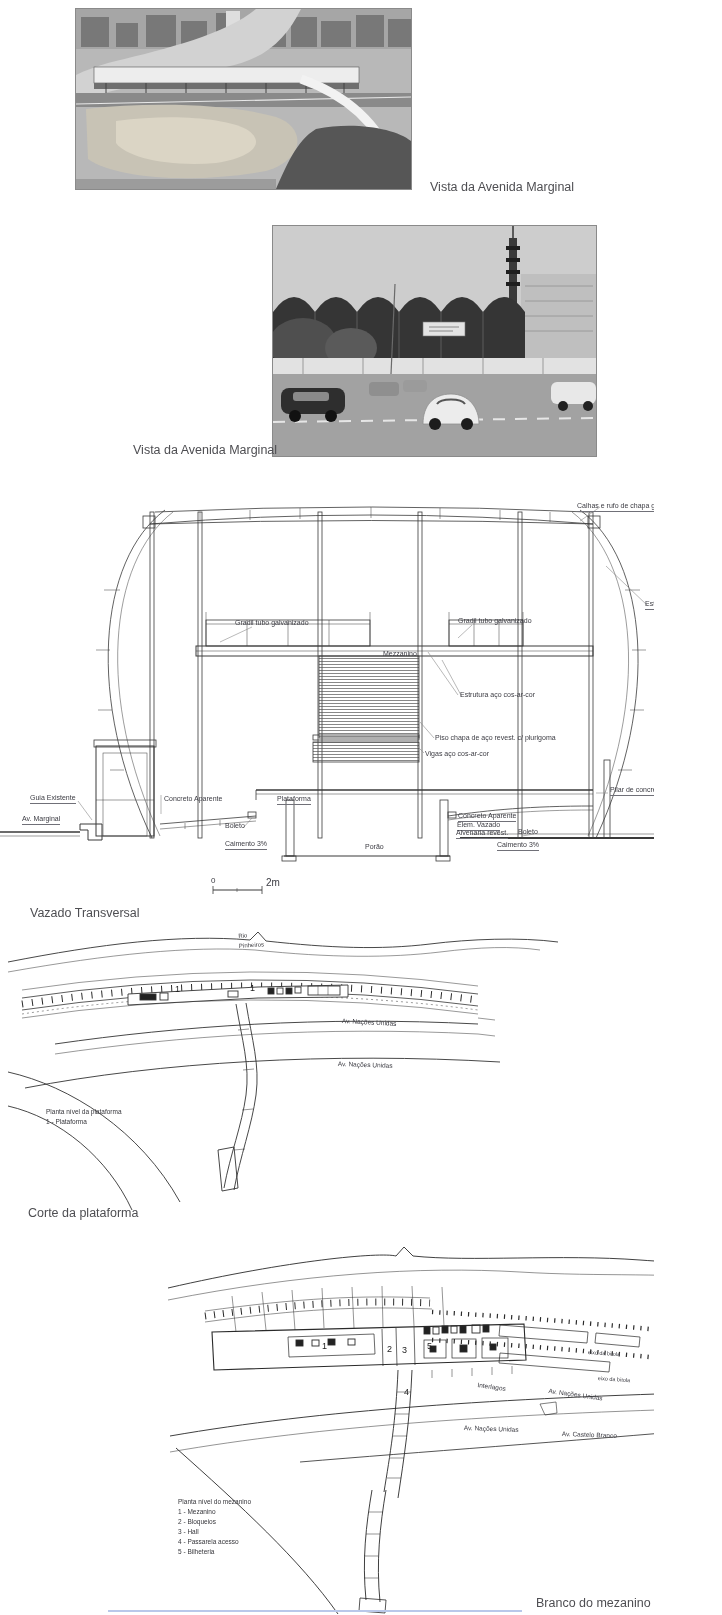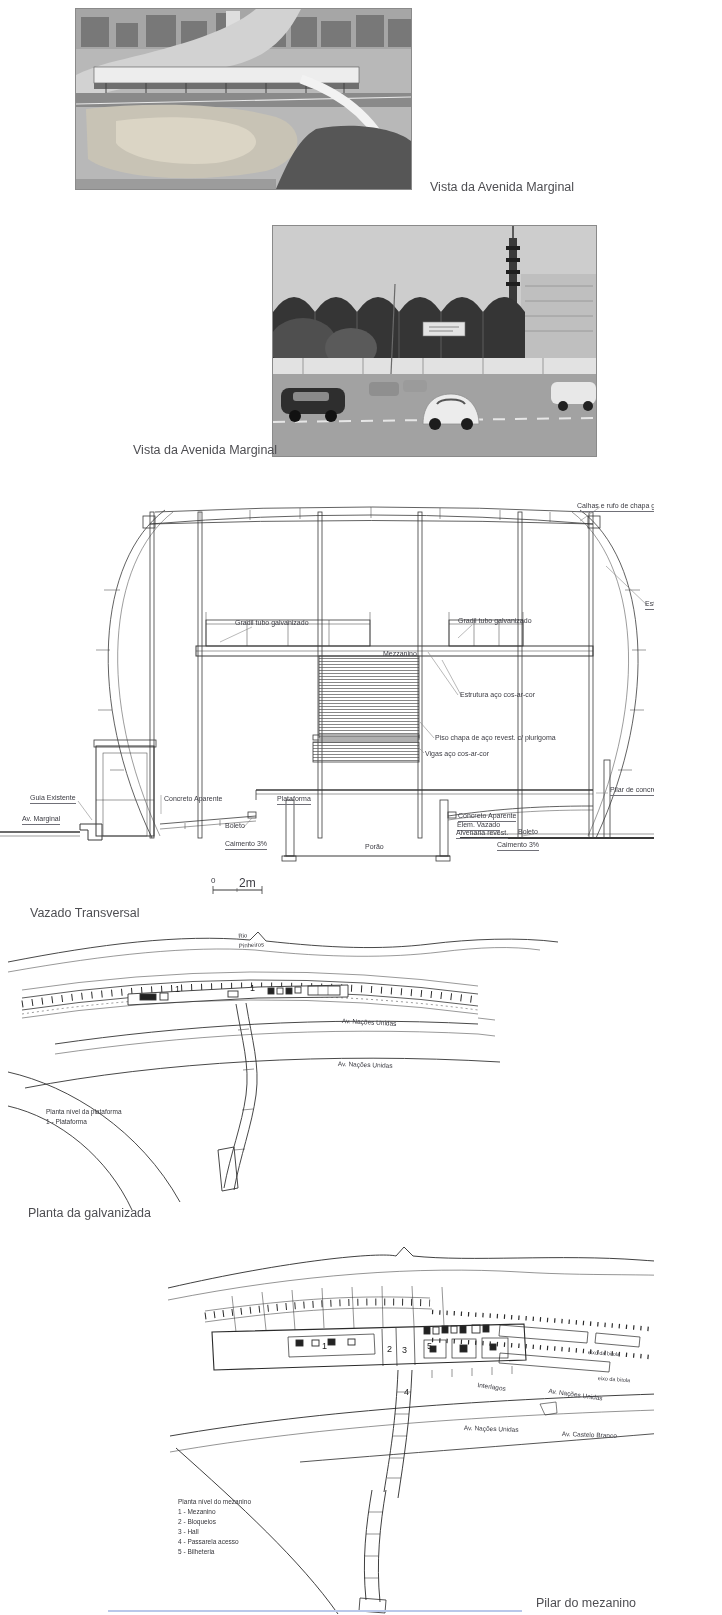--- a/index.html
+++ b/index.html
@@ -257,21 +257,21 @@
   <div class="lbl ul" style="left:277px;top:795px;">Plataforma</div>
   <div class="lbl" style="left:225px;top:822px;">Boleto</div>
   <div class="lbl ul" style="left:225px;top:840px;">Caimento 3%</div>
   <div class="lbl" style="left:365px;top:843px;">Porão</div>
   <div class="lbl ul" style="left:458px;top:812px;">Concreto Aparente</div>
   <div class="lbl ul" style="left:457px;top:821px;">Elem. Vazado</div>
   <div class="lbl ul" style="left:456px;top:829px;">Alvenaria revest.</div>
   <div class="lbl" style="left:518px;top:828px;">Boleto</div>
   <div class="lbl ul" style="left:497px;top:841px;">Caimento 3%</div>
   <div class="lbl" style="left:211px;top:877px;font-size:8px;">0</div>
-  <div class="lbl" style="left:239px;top:877px;font-size:12px;text-align:right;">2m</div>
+  <div class="lbl" style="left:266px;top:877px;font-size:10px;text-align:right;">2m</div>
   <div class="cap" style="left:30px;top:906px;">Vazado Transversal</div>
 
   <svg style="left:0;top:925px;" width="722" height="300" viewBox="0 925 722 300">
     <g fill="none" stroke="#333" stroke-width="0.9">
       <path d="M8,962 C100,944 180,934 250,940 L258,932 L266,941 C330,948 380,950 430,944 C470,939 520,937 558,942"></path>
       <path d="M8,972 C110,954 190,946 255,950 C330,958 390,958 440,952 C480,947 512,946 540,950" stroke-width="0.5"></path>
 
       <path d="M22,1004 Q250,970 478,1000" stroke-width="7" stroke-dasharray="1 9" stroke="#2a2a2a"></path>
       <path d="M22,998 Q250,964 478,994" stroke-width="0.8"></path>
       <path d="M22,1010 Q250,976 478,1006" stroke-width="0.8"></path>
@@ -314,21 +314,21 @@
     <div>Pinheiros</div>
   </div>
   <div class="num" style="left:175px;top:984px;">1</div>
   <div class="num" style="left:250px;top:983px;">1</div>
   <div class="lbl rot" style="left:342px;top:1017px;font-size:6.5px;transform:rotate(3deg);">Av. Nações Unidas</div>
   <div class="lbl rot" style="left:338px;top:1060px;font-size:6.5px;transform:rotate(2deg);">Av. Nações Unidas</div>
   <div class="leg" style="left:46px;top:1107px;">
     <div>Planta nível da plataforma</div>
     <div>1 - Plataforma</div>
   </div>
-  <div class="cap" style="left:28px;top:1206px;">Planta da galvanizada</div>
+  <div class="cap" style="left:28px;top:1206px;">Corte da plataforma</div>
 
   <svg style="left:0;top:1245px;" width="722" height="370" viewBox="0 1245 722 370">
     <g fill="none" stroke="#2a2a2a" stroke-width="0.9">
       <path d="M168,1288 C290,1260 380,1252 396,1256 L404,1247 L413,1256 C470,1262 560,1254 640,1260 C680,1263 700,1262 722,1268"></path>
       <path d="M168,1300 C300,1274 420,1266 520,1272 C600,1277 680,1272 722,1280" stroke-width="0.5"></path>
 
       <g stroke-width="0.5">
         <line x1="232" y1="1296" x2="236" y2="1332"></line>
           <line x1="262" y1="1292" x2="266" y2="1330"></line>
         <line x1="292" y1="1290" x2="295" y2="1330"></line>
@@ -419,16 +419,16 @@
   <div class="lbl rot" style="left:464px;top:1424px;font-size:6.5px;transform:rotate(2deg);">Av. Nações Unidas</div>
   <div class="lbl rot" style="left:562px;top:1430px;font-size:6.5px;transform:rotate(2deg);">Av. Castelo Branco</div>
   <div class="leg" style="left:178px;top:1497px;">
     <div>Planta nível do mezanino</div>
     <div>1 - Mezanino</div>
     <div>2 - Bloqueios</div>
     <div>3 - Hall</div>
     <div>4 - Passarela acesso</div>
     <div>5 - Bilheteria</div>
   </div>
-  <div class="cap" style="left:536px;top:1596px;">Pilar do mezanino</div>
+  <div class="cap" style="left:536px;top:1596px;">Branco do mezanino</div>
 
   <div style="position:absolute;left:108px;top:1610px;width:414px;height:2px;background:#b9c8ea;"></div>
 </div>
 
 </body></html>

